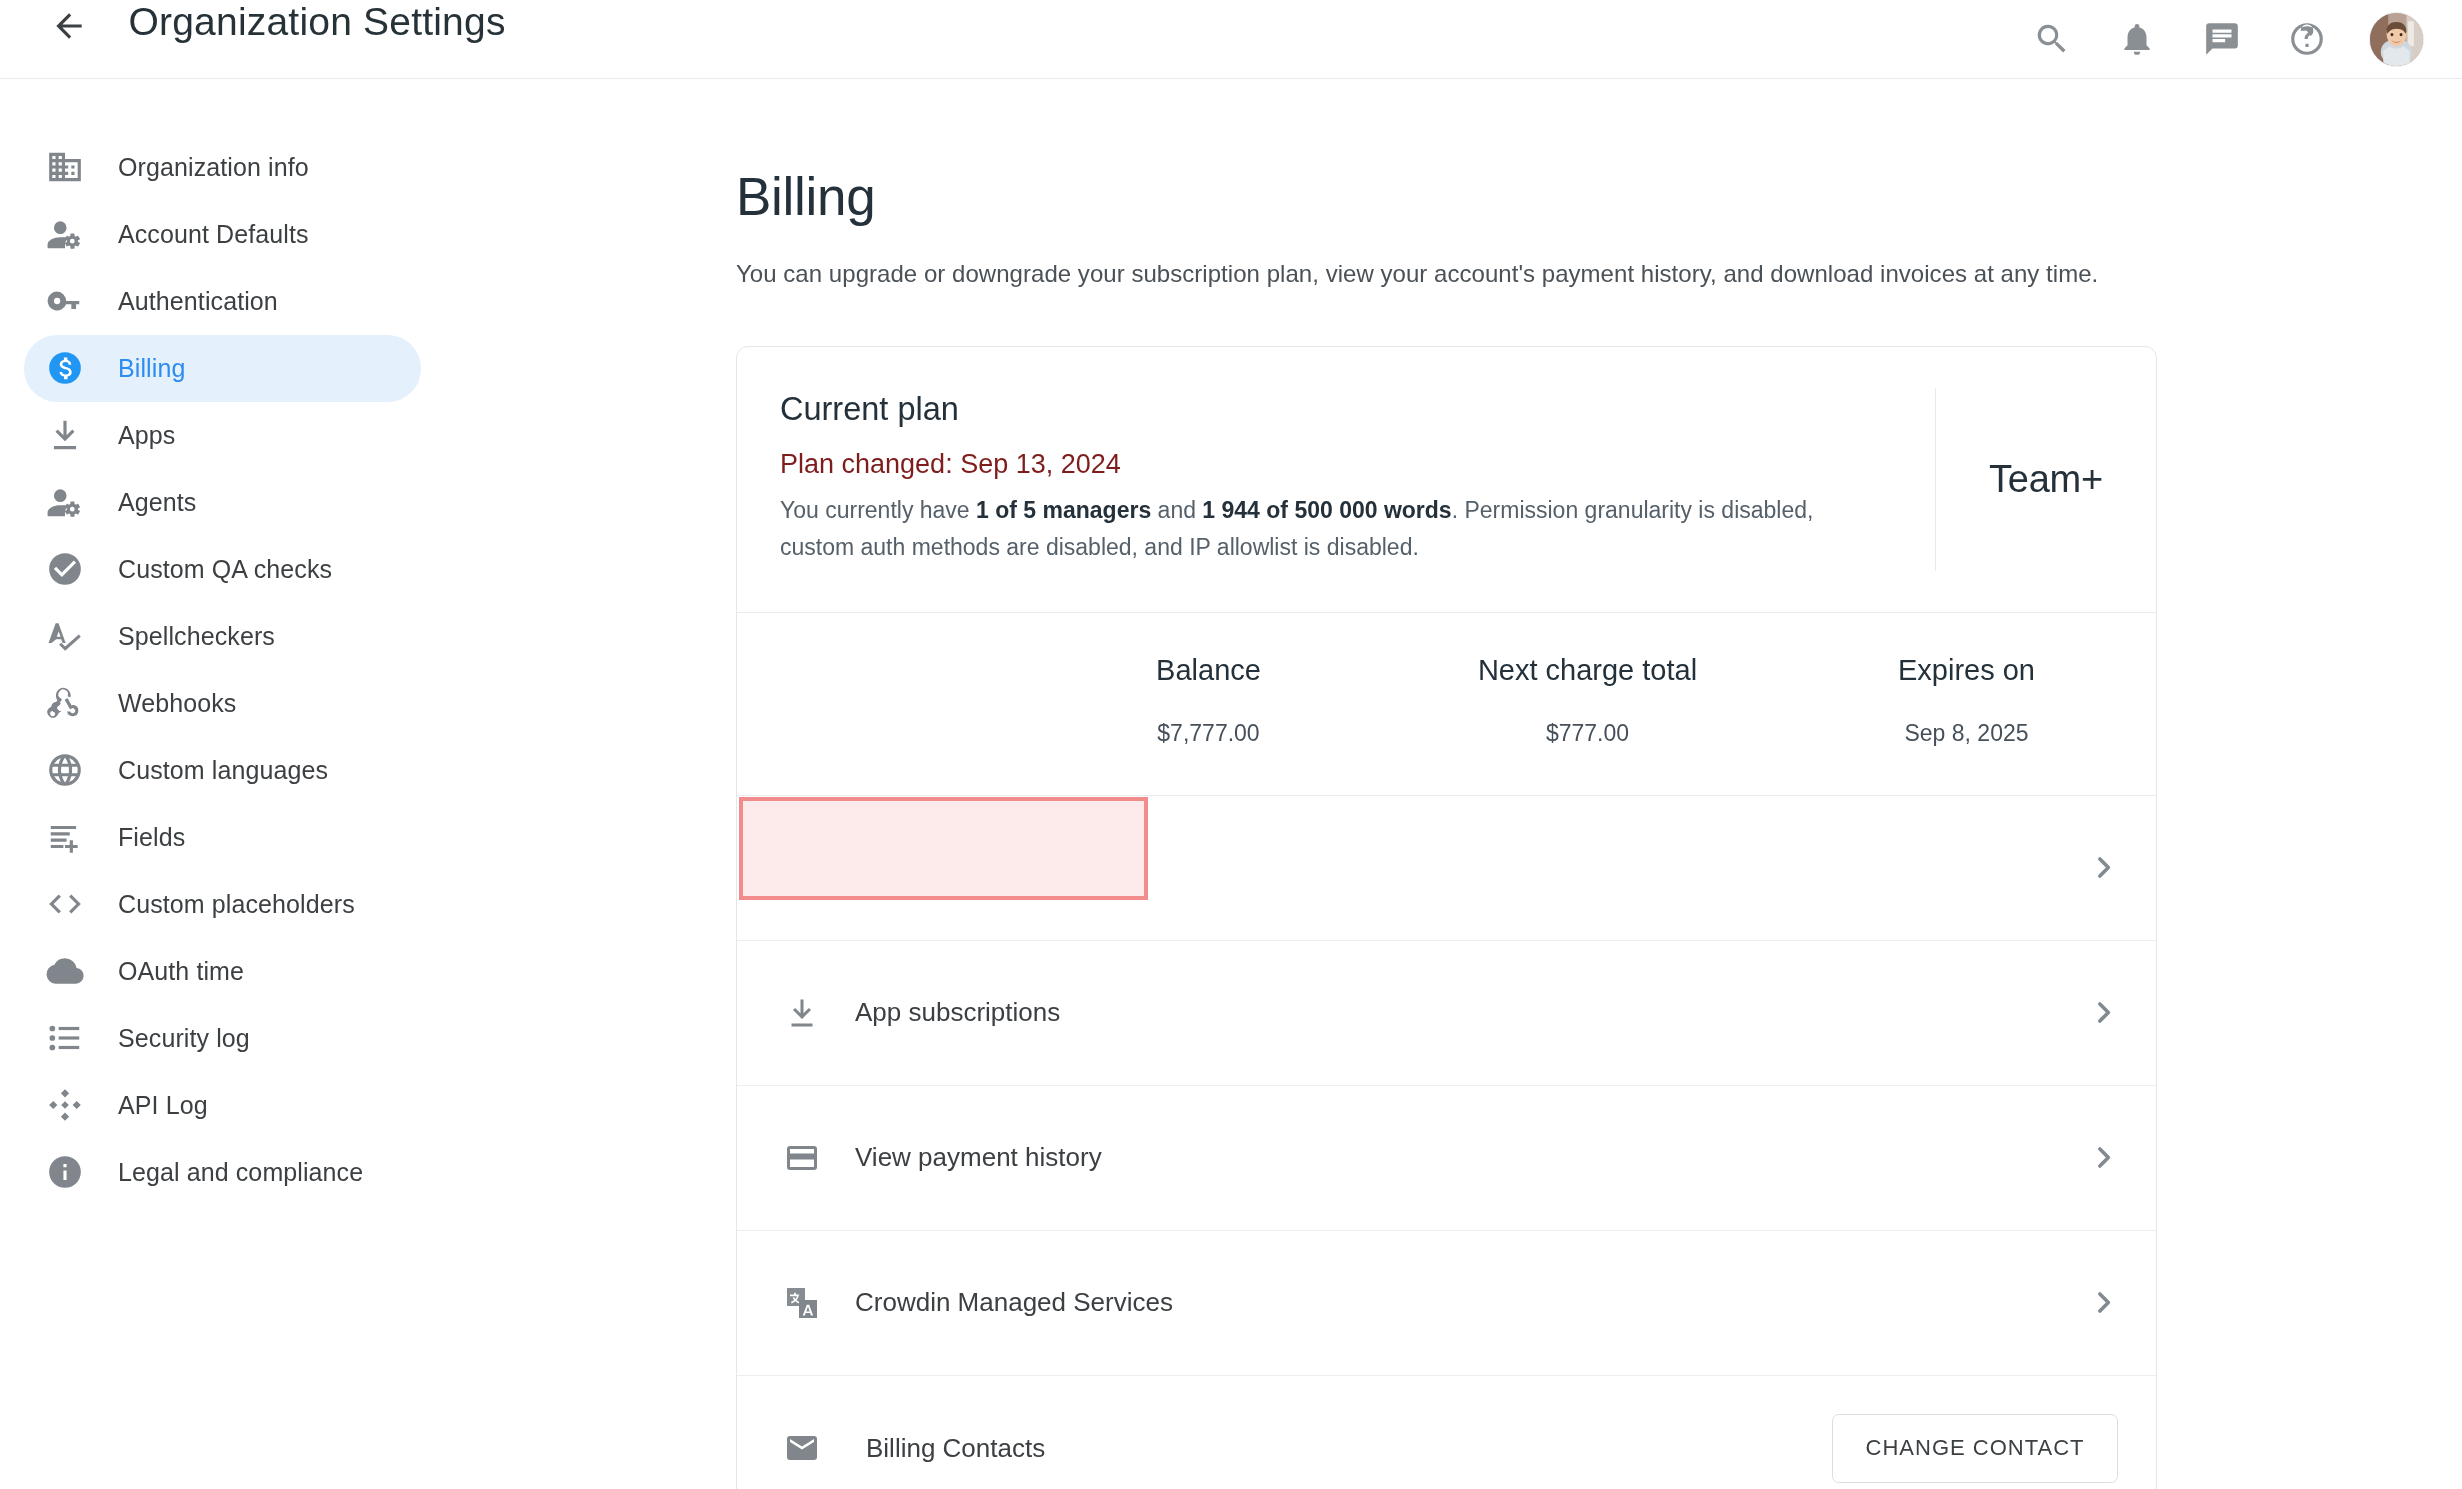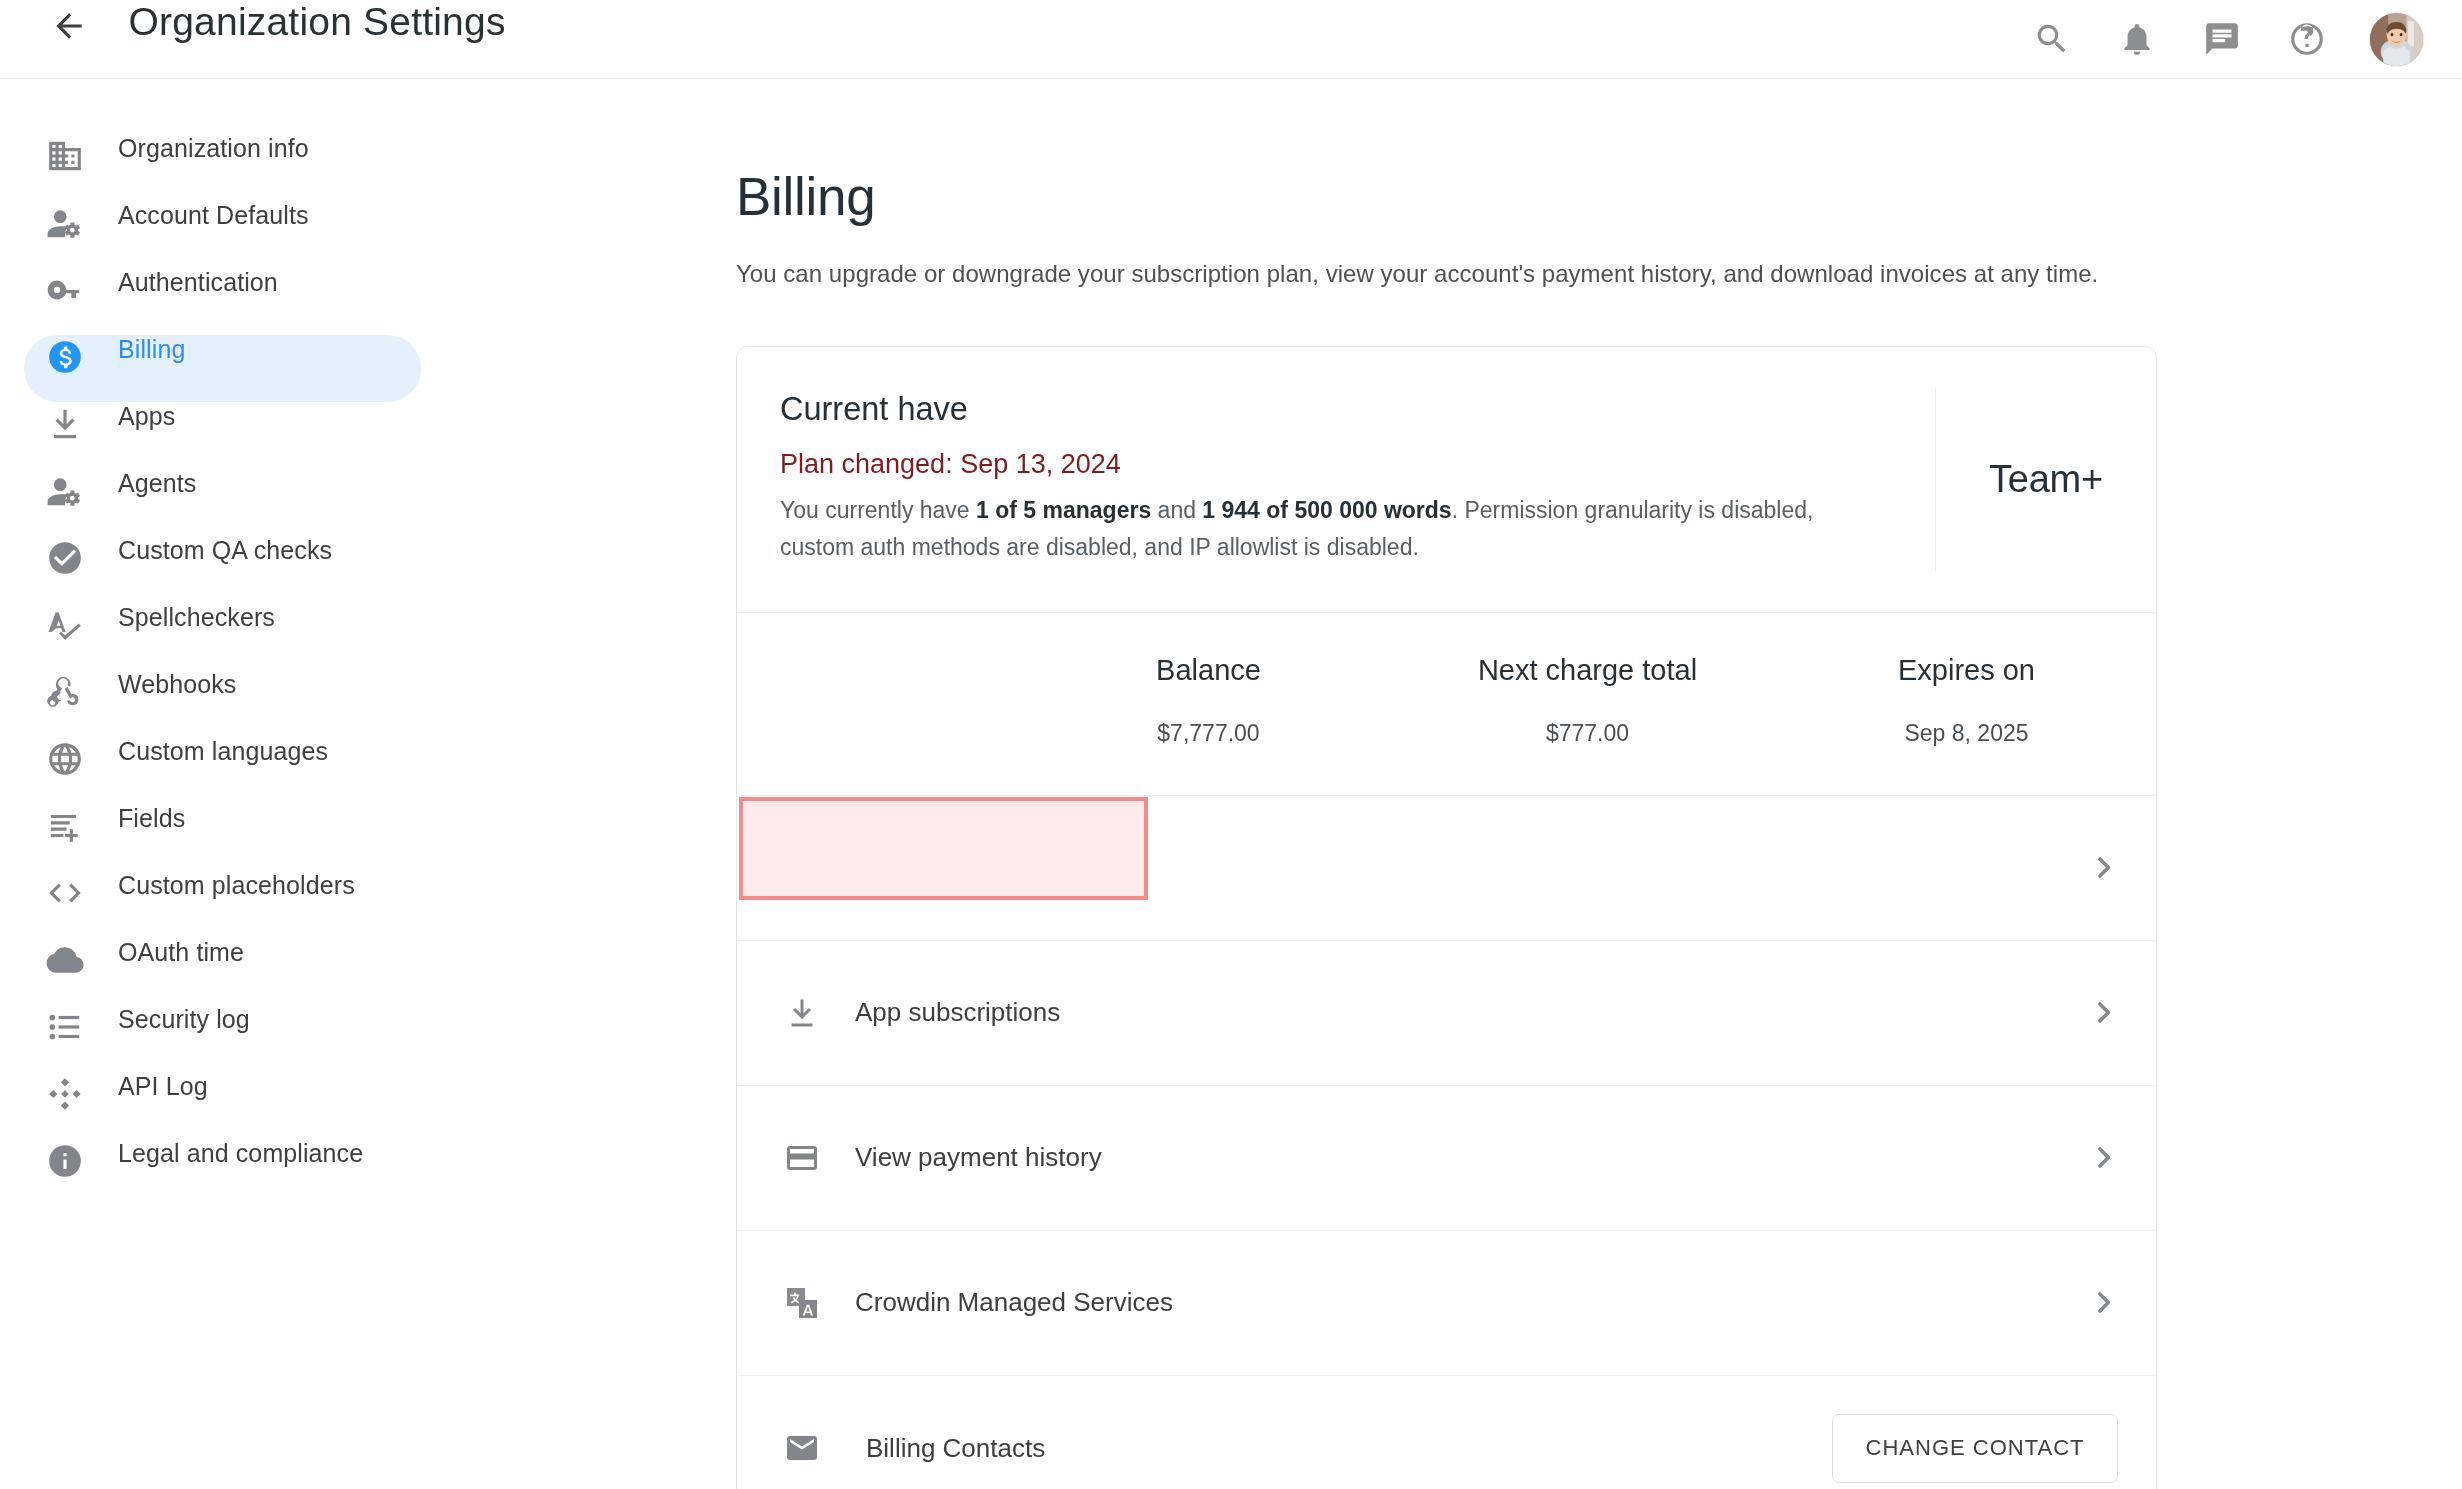--- a/index.html
+++ b/index.html
@@ -48,21 +48,21 @@
   .avatar svg { width: 100%; height: 100%; display: block; }
 
   
   .sidebar {
     position: absolute; left: 0; top: 113px;
     width: 445px; height: 1377px;
     background: #fff;
     padding-top: 20.5px;
   }
   .nav-item {
-    display: flex; 
+    display: flex; align-items: center;
     height: 67px; margin: 0 24px;
     border-radius: 33px;
     padding-left: 19px;
     cursor: pointer;
   }
   .nav-item .nav-ico {
     width: 44px; min-width: 44px; height: 44px;
     display: flex; align-items: center; justify-content: center;
   }
   .nav-item .nav-ico svg { width: 38px; height: 38px; fill: #80868b; }
@@ -368,21 +368,21 @@
   </div>
 
 <div class="main">
   <div class="page-title">Billing</div>
   <div class="page-sub">You can upgrade or downgrade your subscription plan, view your account's payment history, and download invoices at any time.</div>
 
   <div class="card">
 
     <div class="card-top">
       <div class="card-top-left">
-        <div class="card-h">Current have</div>
+        <div class="card-h">Current plan</div>
         <div class="plan-changed">Plan changed: Sep 13, 2024</div>
         <div class="plan-desc">
           <span>You currently have </span><b>1 of 5 managers</b><span> and </span><b>1 944 of 500 000 words</b><span>. Permission granularity is disabled, custom auth methods are disabled, and IP allowlist is disabled.</span>
         </div>
       </div>
       <div class="card-top-right">
         <div class="plan-badge">Team+</div>
       </div>
     </div>
 

